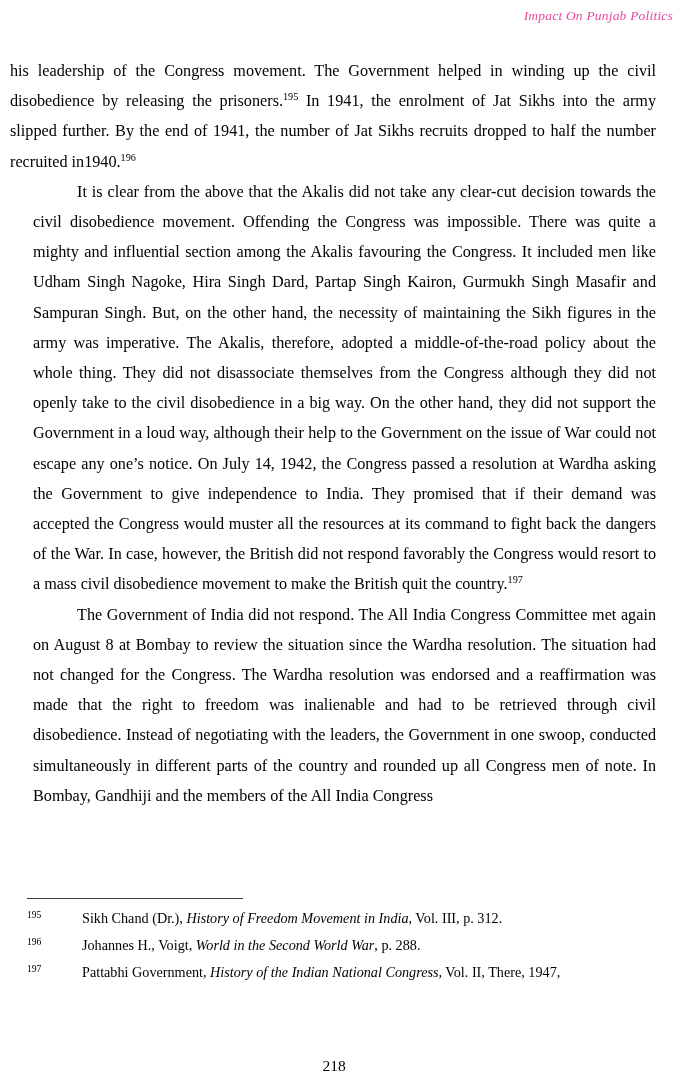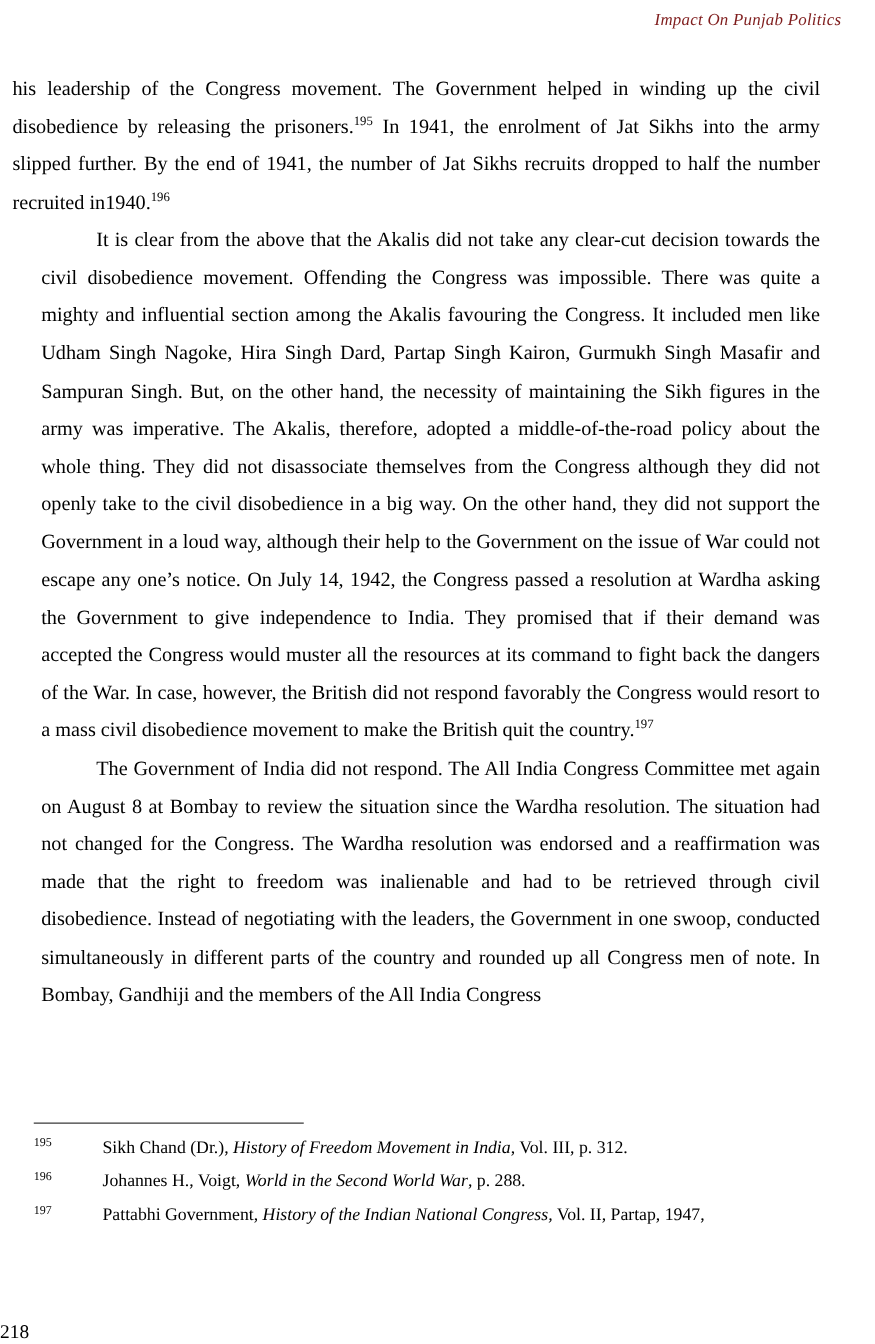--- a/index.html
+++ b/index.html
@@ -24,21 +24,21 @@
   }
 
   
   .running-header {
     position: absolute;
     top: 8px;
     right: 27px;
     font-style: italic;
     font-size: 13.5px;
     letter-spacing: 0.2px;
-    color: #7f1d1d;
+    color: #ec4899;
     white-space: nowrap;
   }
 
   
   .body-block {
     position: absolute;
     left: 10px;
     top: 56px;
     width: 646px;
   }
@@ -100,23 +100,25 @@
     display: block;
     text-align: left;
   }
 
   
   .page-number {
     position: absolute;
     left: 0;
     top: 1056px;
     width: 644px;
+    text-align: center;
     font-size: 15.5px;
     line-height: 19px;
     color: #000;
+    padding-left: 12px;
   }
 </style>
 </head>
 <body>
 
 <div class="page">
 
   <div class="running-header">Impact On Punjab Politics</div>
 
   <div class="body-block">
@@ -130,19 +132,19 @@
 
     <div class="footnote">
       <span class="fn-num">195</span><span>Sikh Chand (Dr.), </span><span class="fn-title">History of Freedom Movement in India</span><span>, Vol. III,  p. 312.</span>
     </div>
 
     <div class="footnote">
       <span class="fn-num">196</span><span>Johannes H., Voigt, </span><span class="fn-title">World in the Second World War</span><span>, p. 288.</span>
     </div>
 
     <div class="footnote">
-      <span class="fn-num">197</span><span>Pattabhi Government, </span><span class="fn-title">History of the Indian National Congress,</span><span> Vol. II, Partap, 1947,</span>
+      <span class="fn-num">197</span><span>Pattabhi Government, </span><span class="fn-title">History of the Indian National Congress,</span><span> Vol. II, There, 1947,</span>
     </div>
   </div>
 
   <div class="page-number">218</div>
 
 </div>
 
 </body></html>

